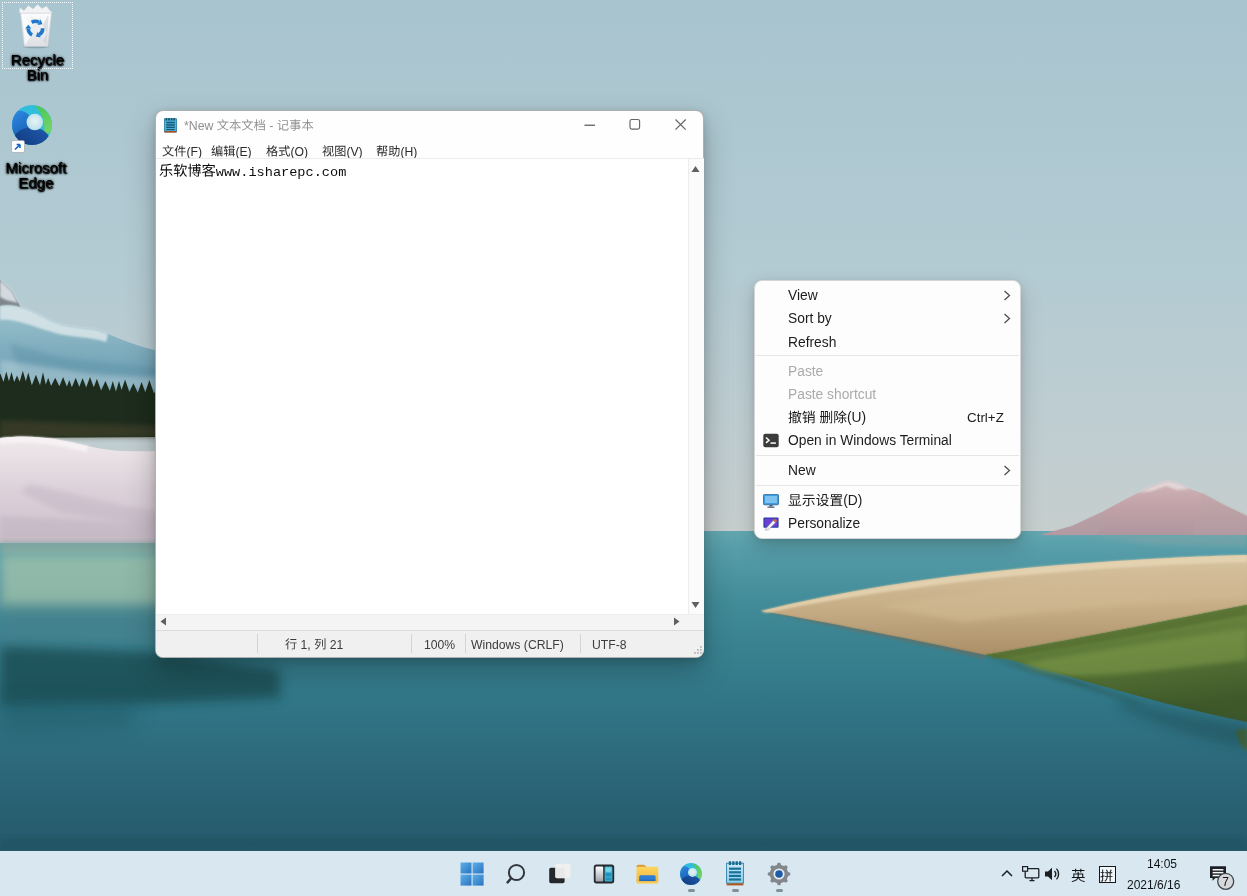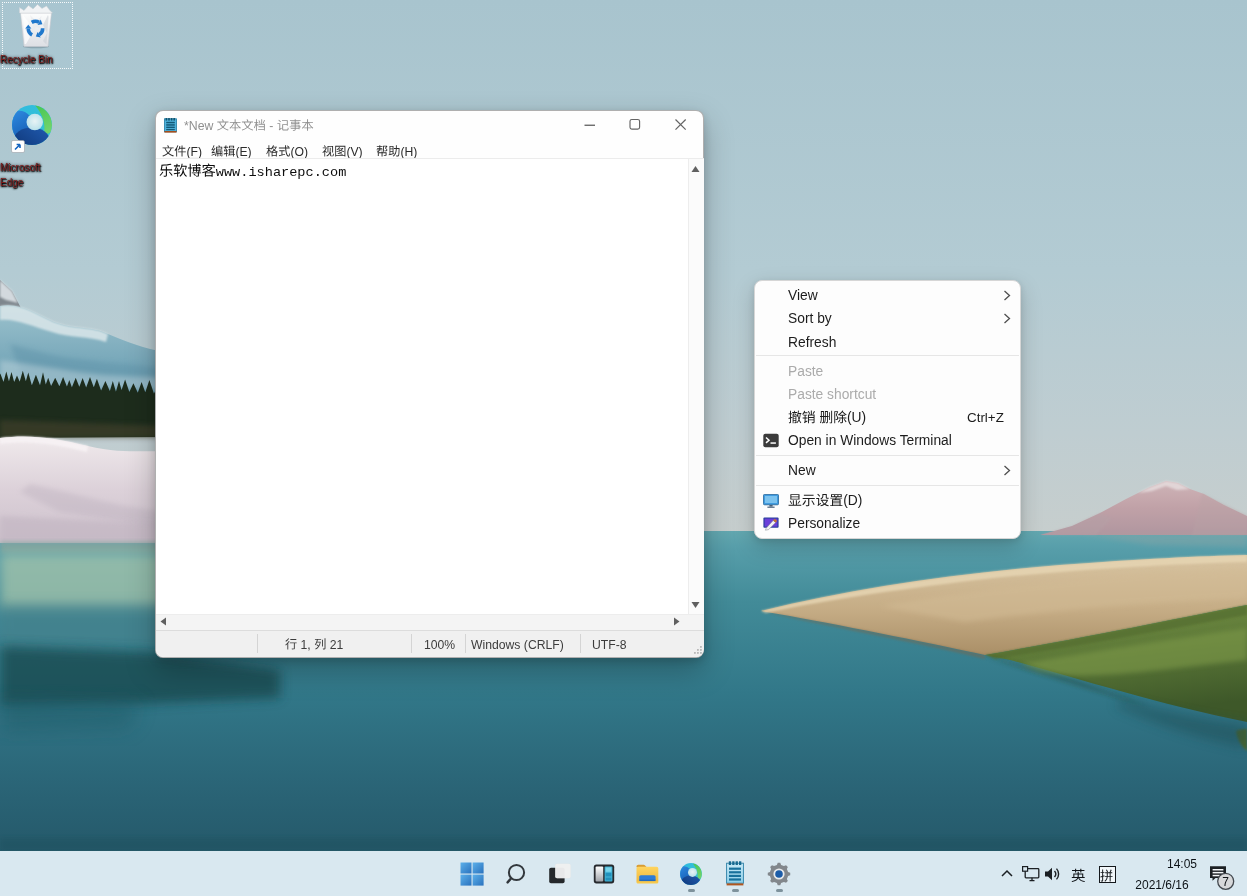--- a/index.html
+++ b/index.html
@@ -1,18 +1,18 @@
 <!DOCTYPE html>
 <html><head><meta charset="utf-8"><style>
 *{margin:0;padding:0;box-sizing:border-box}
 html,body{width:1247px;height:896px;overflow:hidden;font-family:"Liberation Sans",sans-serif}
 #stage{position:relative;width:1247px;height:896px;overflow:hidden;background:#b0c8d2}
 #wall{position:absolute;left:0;top:0}
 .abs{position:absolute}
-.lbl{position:absolute;color:#7f1d1d;font-size:10px;text-align:left;line-height:15px;
+.lbl{position:absolute;color:#000000;font-size:15px;text-align:center;line-height:15px;
  text-shadow:0 1px 2px rgba(0,0,0,.95),0 0 3px rgba(0,0,0,.8),1px 1px 1px rgba(0,0,0,.9)}
 </style></head><body>
 <div id="stage">
 
 <svg width="0" height="0" style="position:absolute">
       <defs>
         <path id="g4E50" d="M236 278C187 189 109 94 38 32C56 20 86 -4 100 -17C169 52 253 158 309 254ZM692 247C765 167 851 55 891 -14L960 22C919 90 829 198 757 277ZM129 351C139 360 180 364 247 364H482V18C482 2 475 -3 458 -4C441 -4 382 -5 318 -3C329 -24 341 -57 345 -78C431 -78 482 -77 515 -64C547 -52 558 -30 558 18V364H924L925 440H558V641H482V440H201C219 515 237 609 245 698C462 703 716 723 875 763L832 829C679 789 398 770 171 764C169 648 143 519 135 486C126 450 117 427 104 422C112 403 125 367 129 351Z"></path>
         <path id="g4E8B" d="M134 131V72H459V4C459 -14 453 -19 434 -20C417 -21 356 -22 296 -20C306 -37 319 -65 323 -83C407 -83 459 -82 490 -71C521 -60 535 -42 535 4V72H775V28H851V206H955V266H851V391H535V462H835V639H535V698H935V760H535V840H459V760H67V698H459V639H172V462H459V391H143V336H459V266H48V206H459V131ZM244 586H459V515H244ZM535 586H759V515H535ZM535 336H775V266H535ZM535 206H775V131H535Z"></path>
         <path id="g4EF6" d="M317 341V268H604V-80H679V268H953V341H679V562H909V635H679V828H604V635H470C483 680 494 728 504 775L432 790C409 659 367 530 309 447C327 438 359 420 373 409C400 451 425 504 446 562H604V341ZM268 836C214 685 126 535 32 437C45 420 67 381 75 363C107 397 137 437 167 480V-78H239V597C277 667 311 741 339 815Z"></path>
         <path id="g5217" d="M642 724V164H716V724ZM848 835V17C848 1 842 -4 826 -4C810 -5 758 -5 703 -3C713 -24 725 -56 728 -76C805 -76 853 -74 882 -63C912 -51 924 -29 924 18V835ZM181 302C232 267 294 218 333 181C265 85 178 17 79 -22C95 -37 115 -66 124 -85C336 10 491 205 541 552L495 566L482 563H257C273 611 287 662 299 714H571V786H61V714H224C189 561 133 419 53 326C70 315 99 290 111 276C158 335 198 409 232 494H459C440 400 411 317 373 247C334 281 273 326 224 357Z"></path>
@@ -556,22 +556,22 @@
       <g fill="#101418" font-family="'Liberation Sans',sans-serif">
         <use href="#g82F1" transform="translate(0.0 14.93) scale(0.01450 -0.01450)"></use>
       </g>
     </svg>
 <div class="abs" style="left:1098.5px;top:865.5px;width:17px;height:17px;border:1.6px solid #14181c;background:#f2f7fa"></div>
 <svg style="position:absolute;left:1100.3px;top:867.0px;overflow:visible" width="15" height="17">
       <g fill="#14181c" font-family="'Liberation Sans',sans-serif">
         <use href="#g62FC" transform="translate(0.0 13.59) scale(0.01320 -0.01320)"></use>
       </g>
     </svg>
-<div class="abs" style="width:70px;text-align:right;left:1127px;top:857px;font-size:12px;color:#0d1216">14:05</div>
-<div class="abs" style="width:70px;text-align:center;left:1127px;top:878px;font-size:12px;color:#0d1216">2021/6/16</div>
+<div class="abs" style="width:70px;text-align:center;left:1127px;top:857px;font-size:12px;color:#0d1216">14:05</div>
+<div class="abs" style="width:70px;text-align:left;left:1127px;top:878px;font-size:12px;color:#0d1216">2021/6/16</div>
 <svg class="abs" style="left:1209px;top:865px" width="26" height="26" viewBox="0 0 26 26">
 <path d="M1,1.2 L17,1.2 L17,13 L6.5,13 L3.5,15.8 L3.5,13 L1,13 Z" fill="#1c2024"></path>
 <g fill="#f4f6f8">
         <rect x="3.6" y="4" width="10.8" height="1.5"></rect>
         <rect x="3.6" y="6.9" width="10.8" height="1.5"></rect>
         <rect x="3.6" y="9.8" width="7.2" height="1.5"></rect>
       </g>
 <circle cx="16.7" cy="16.3" r="8" fill="#d7d8da" stroke="#43484e" stroke-width="1.3"></circle>
 <text x="16.7" y="20.5" text-anchor="middle" font-size="12" font-family="Liberation Sans" fill="#101418">7</text>
 </svg>

